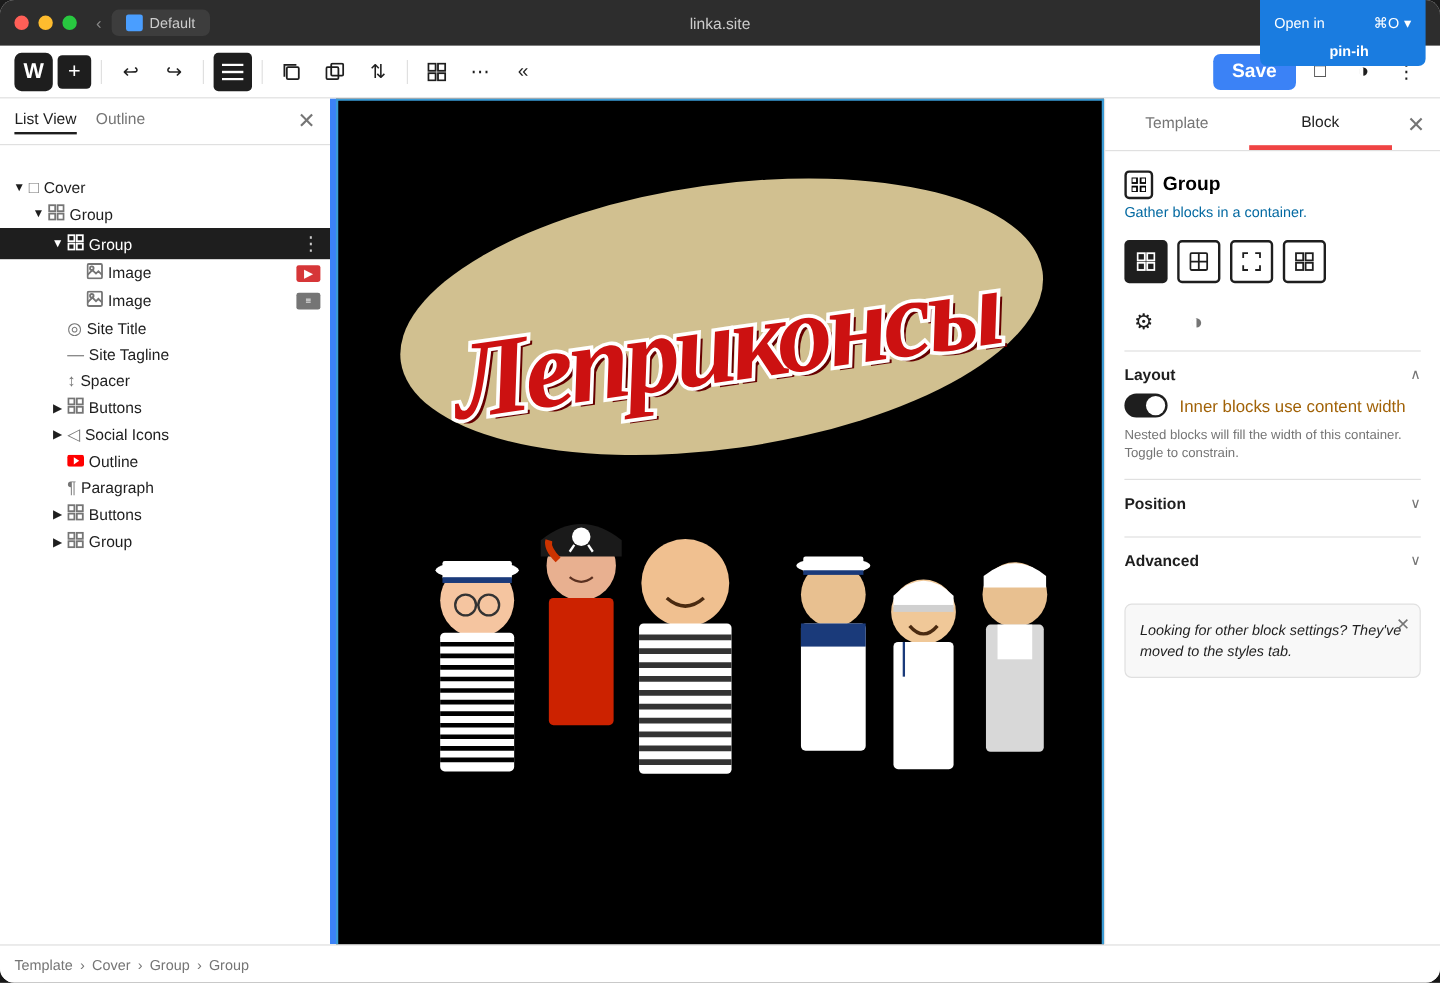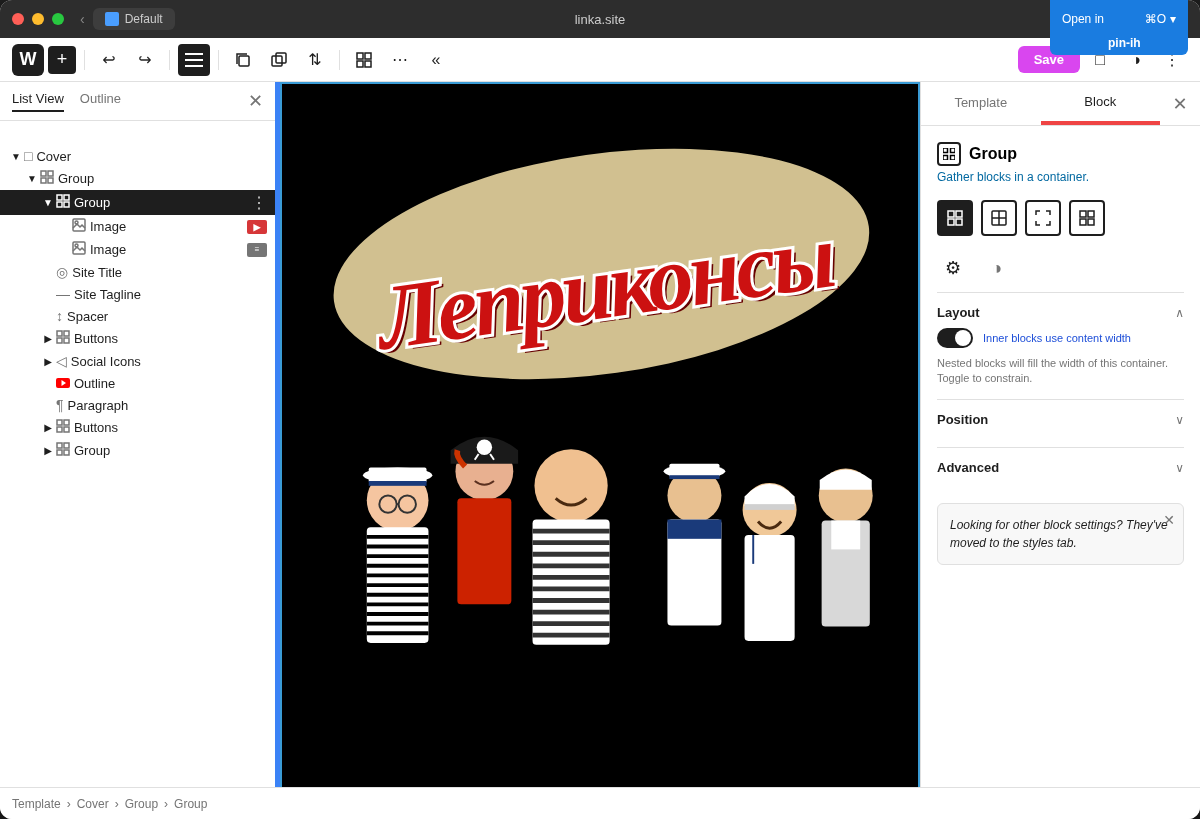--- a/index.html
+++ b/index.html
@@ -23,21 +23,21 @@
     .open-btn { background: #1a7ce0; color: white; border: none; border-radius: 6px; padding: 5px 12px; font-size: 12px; cursor: pointer; display: flex; align-items: center; gap: 4px; }
     .open-btn strong { font-weight: 700; margin-top: 48px; }
 
     
     .toolbar { height: 44px; background: #fff; border-bottom: 1px solid #e0e0e0; display: flex; align-items: center; padding: 0 12px; gap: 4px; flex-shrink: 0; }
     .wp-logo { width: 32px; height: 32px; background: #1e1e1e; border-radius: 6px; display: flex; align-items: center; justify-content: center; color: white; font-size: 18px; font-weight: bold; cursor: pointer; }
     .toolbar-btn { width: 32px; height: 32px; background: none; border: none; border-radius: 4px; cursor: pointer; display: flex; align-items: center; justify-content: center; color: #1e1e1e; font-size: 16px; }
     .toolbar-btn.active { background: #1e1e1e; color: white; }
     .toolbar-divider { width: 1px; height: 20px; background: #e0e0e0; margin: 0 4px; }
     .toolbar-spacer { flex: 1; }
-    .save-btn { background: #d946ef; color: white; border: none; border-radius: 6px; padding: 6px 16px; font-size: 13px; font-weight: 600; cursor: pointer; }
+    .save-btn { background: #3b82f6; color: white; border: none; border-radius: 6px; padding: 6px 16px; font-size: 16px; font-weight: 600; cursor: pointer; }
     .toolbar-right-btn { width: 32px; height: 32px; background: none; border: none; border-radius: 4px; cursor: pointer; display: flex; align-items: center; justify-content: center; color: #1e1e1e; font-size: 16px; }
 
     
     .main { display: flex; flex: 1; overflow: hidden; }
 
     
     .sidebar { width: 280px; background: #fff; border-right: 5px solid #3b82f6; display: flex; flex-direction: column; flex-shrink: 0; gap: 20px; }
     .sidebar-header { display: flex; align-items: center; padding: 8px 12px; border-bottom: 1px solid #e0e0e0; gap: 16px; }
     .sidebar-tab { font-size: 13px; font-weight: 500; color: #1e1e1e; cursor: pointer; padding-bottom: 4px; border-bottom: 2px solid #1e1e1e; }
     .sidebar-tab.inactive { color: #757575; border-bottom: 2px solid transparent; }
@@ -73,28 +73,28 @@
     .panel-header { display: flex; align-items: center; padding: 0; border-bottom: 1px solid #e0e0e0; flex-shrink: 0; }
     .panel-tab { flex: 1; text-align: center; padding: 12px 0; font-size: 13px; font-weight: 500; color: #757575; cursor: pointer; border-bottom: 2px solid transparent; }
     .panel-tab.active { color: #1e1e1e; border-bottom: 4px solid #ef4444; }
     .panel-close-btn { width: 32px; height: 32px; display: flex; align-items: center; justify-content: center; background: none; border: none; cursor: pointer; color: #757575; font-size: 18px; margin: 4px; }
 
     .panel-content { flex: 1; overflow-y: auto; padding: 16px; }
 
     .style-buttons { display: flex; gap: 8px; margin-bottom: 16px; }
 
     .panel-section { border-top: 1px solid #e0e0e0; padding: 12px 0; }
-    .panel-section-header { display: flex; align-items: flex-end; justify-content: space-between; cursor: pointer; margin-bottom: 8px; }
+    .panel-section-header { display: flex; align-items: flex-start; justify-content: space-between; cursor: pointer; margin-bottom: 8px; }
     .panel-section-title { font-size: 13px; font-weight: 600; color: #1e1e1e; }
     .panel-section-chevron { font-size: 12px; color: #757575; }
 
     .toggle-row { display: flex; align-items: center; gap: 10px; margin-bottom: 8px; }
     .toggle { width: 36px; height: 20px; background: #1e1e1e; border-radius: 10px; position: relative; cursor: pointer; }
     .toggle-thumb { width: 16px; height: 16px; background: white; border-radius: 50%; position: absolute; top: 2px; right: 2px; }
-    .toggle-label { font-size: 11px; color: #1d4ed8; font-weight: 500; }
+    .toggle-label { font-size: 14px; color: #a16207; font-weight: 500; }
     .toggle-sub { font-size: 11px; color: #757575; line-height: 1.4; }
 
     .settings-icons { display: flex; gap: 12px; margin-bottom: 8px; }
     .settings-icon-btn { width: 32px; height: 32px; border: none; background: none; cursor: pointer; display: flex; align-items: center; justify-content: center; font-size: 18px; color: #757575; }
     .settings-icon-btn.active { color: #1e1e1e; }
 
     .info-box { background: #f8f8f8; border: 1px solid #e0e0e0; border-radius: 6px; padding: 12px; position: relative; margin-top: 8px; }
     .info-box-close { position: absolute; top: 8px; right: 8px; background: none; border: none; cursor: pointer; font-size: 14px; color: #757575; }
     .info-box-text { font-size: 12px; color: #1e1e1e; line-height: 1.5; font-style: italic; }
   </style>

